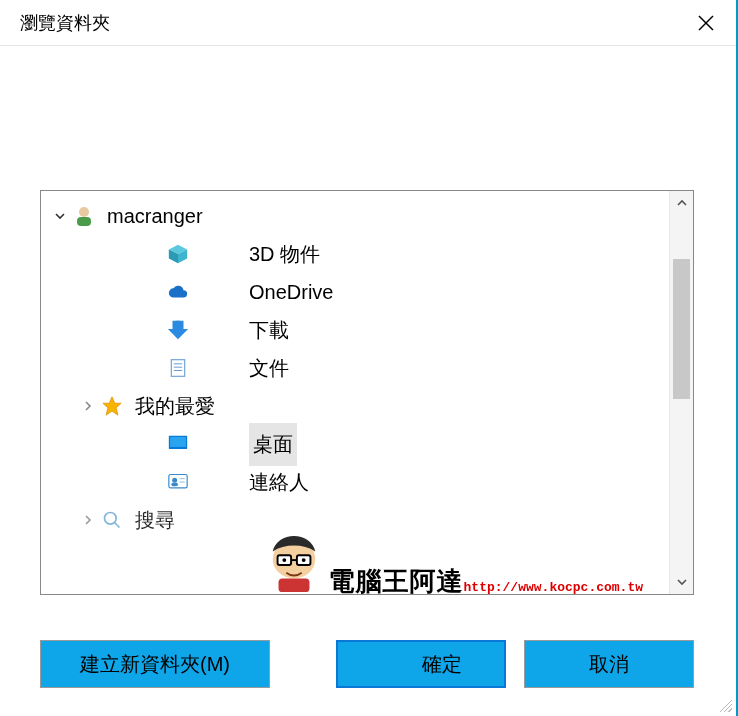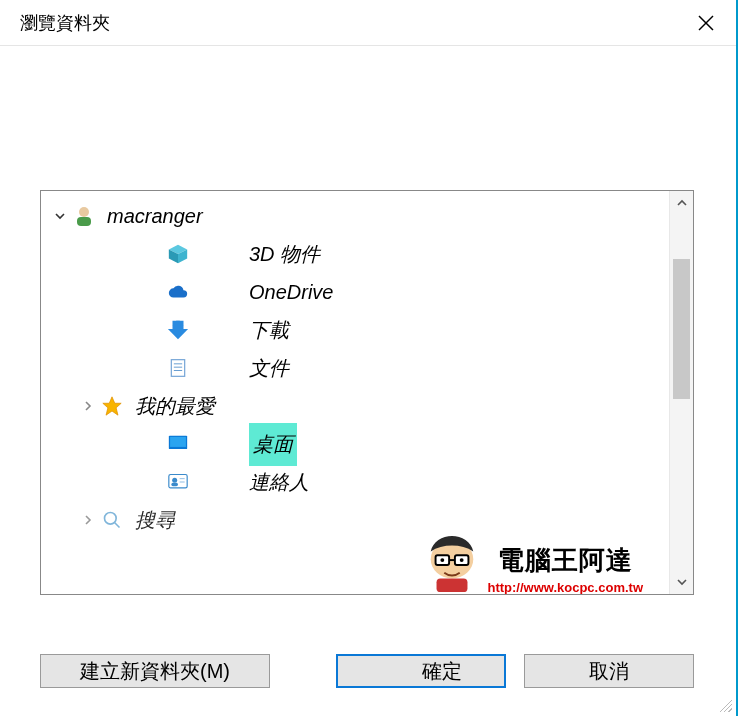--- a/index.html
+++ b/index.html
@@ -47,39 +47,38 @@
     position: relative;
   }
   .tree-row {
     display: flex;
     align-items: center;
     height: 38px;
     font-size: 20px;
     color: #000;
     cursor: default;
     user-select: none;
-    font-style: italic;
   }
   .expander {
     width: 18px; height: 18px;
     display: flex; align-items: center; justify-content: center;
     margin-right: 2px;
     color: #555;
     font-size: 11px;
   }
   .expander.empty { visibility: hidden; }
   .icon {
     width: 26px; height: 26px;
     display: flex; align-items: center; justify-content: center;
     margin-right: 10px;
     flex-shrink: 0;
   }
   .label { white-space: nowrap; }
   .label.selected {
-    background: #5eead4;
+    background: #e5e5e5;
     padding: 8px 4px;
   }
   
   .lv0 { padding-left: 0px; }
   .lv1 { padding-left: 46px; gap: 48px; }
   .lv1-exp { padding-left: 28px; }
 
   .scrollbar {
     width: 24px;
     border-left: 1px solid #e8e8e8;
@@ -103,23 +102,23 @@
   }
 
   .button-row {
     position: absolute;
     left: 40px; right: 42px;
     bottom: 28px;
     display: flex;
     gap: 18px;
   }
   .btn {
-    height: 34px;
+    height: 48px;
     border: 1px solid #9a9a9a;
-    background: #e5e5e5;
+    background: #0ea5e9;
     font-size: 20px;
     font-family: inherit;
     display:flex;align-items:center;justify-content:center;
     cursor:pointer;
   }
   .btn-new { width: 230px; }
   .btn-ok { width: 170px; border: 2px solid #0a78d6; padding-left: 48px; }
   .btn-cancel { width: 170px; text-align: right; }
   .spacer { flex:1; }
 
@@ -132,23 +131,23 @@
                       transparent 85%, #bbb 85%, #bbb 90%, transparent 90%);
   }
 
   .watermark {
     position:absolute;
     right: 26px; bottom: 0px;
     display:flex; align-items:flex-end; gap:6px;
     pointer-events:none;
   }
   .wm-head { width:58px; height:60px; position:relative; }
-  .wm-text { display:flex; flex-direction:column; align-items:center; line-height:1; }
+  .wm-text { display:flex; align-items:flex-end; line-height:1; }
   .wm-title { font-size:26px; font-weight:900; color:#000; letter-spacing:1px; text-shadow: 0 0 2px #fff, 0 0 2px #fff; }
-  .wm-url { font-size:13px; color:#d00; font-weight:bold; margin-top:8px; }
+  .wm-url { font-size:13px; color:#d00; font-weight:bold; margin-top:8px;font-family:Liberation Mono, monospace; }
 </style>
 </head>
 <body>
 
 <div class="titlebar">
   <span class="titlebar-title">瀏覽資料夾</span>
   <span class="close-btn">
     <svg viewBox="0 0 16 16" width="16" height="16">
         <line x1="1" y1="1" x2="15" y2="15" stroke="#000" stroke-width="1.5"></line>
         <line x1="15" y1="1" x2="1" y2="15" stroke="#000" stroke-width="1.5"></line>

